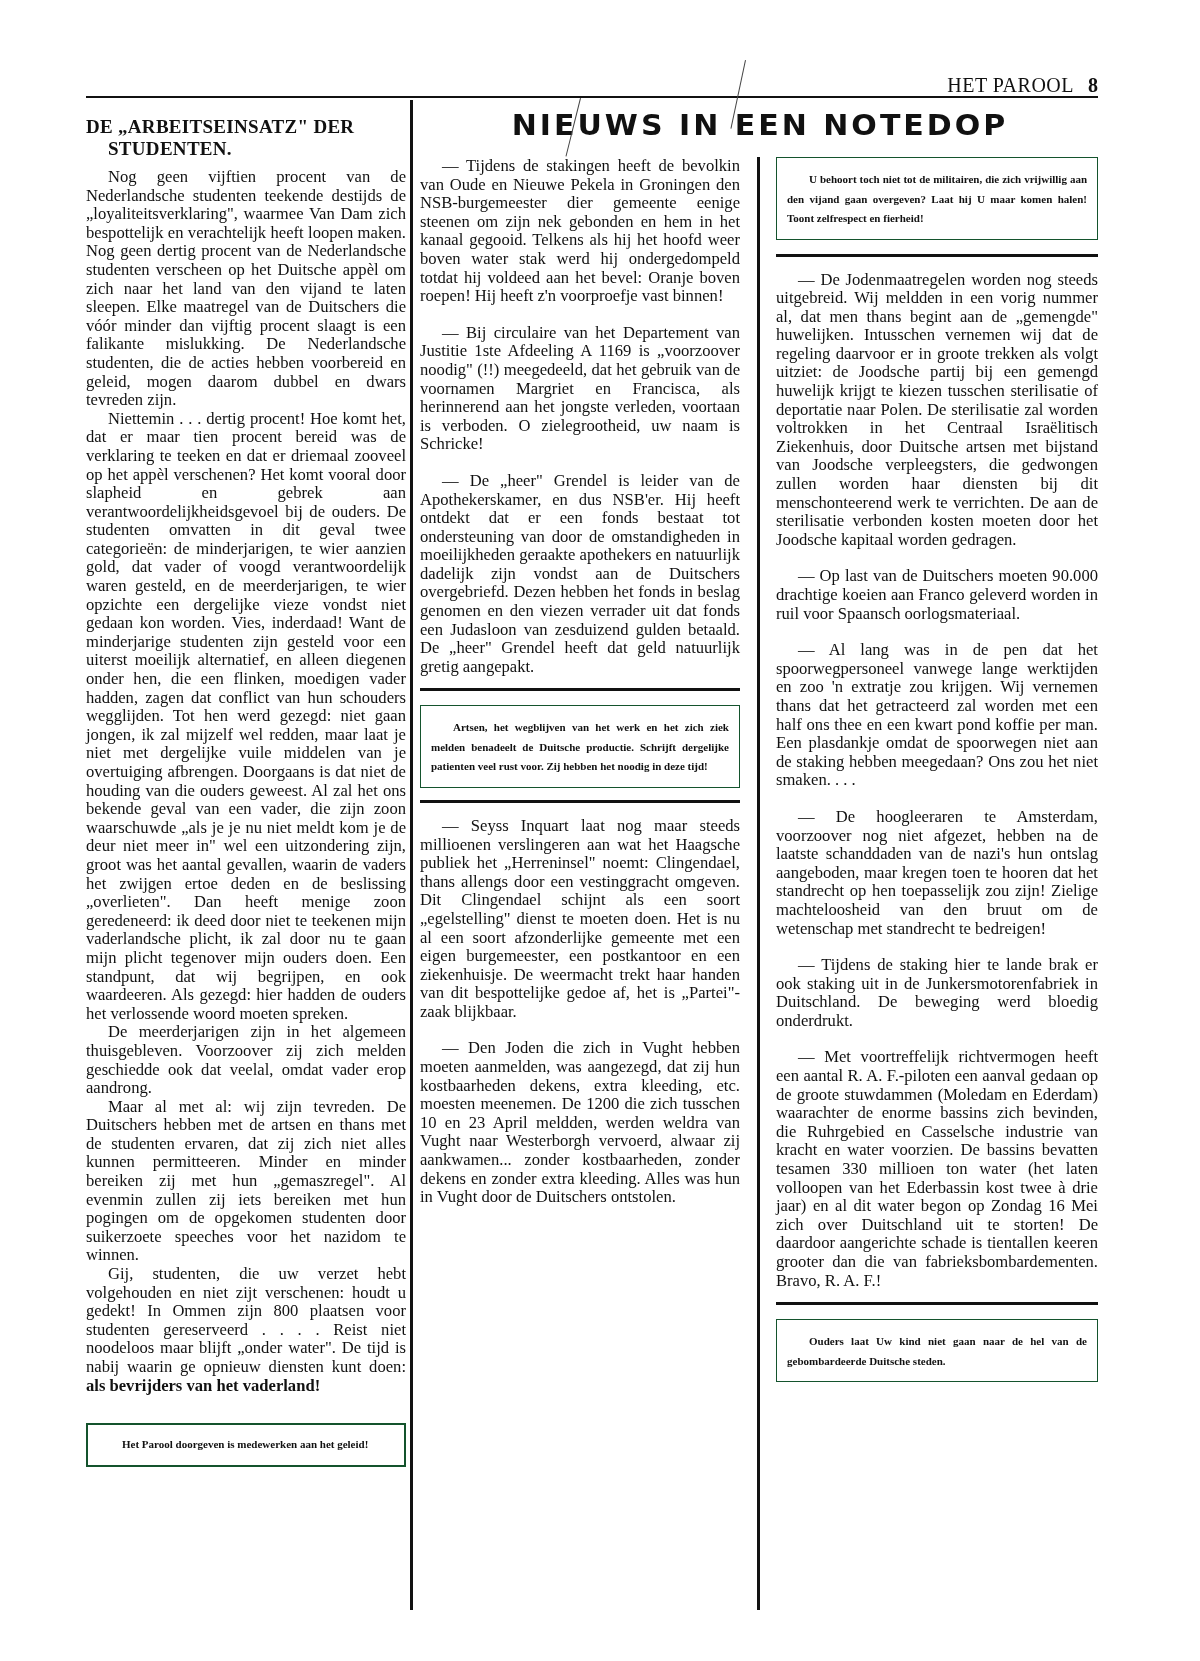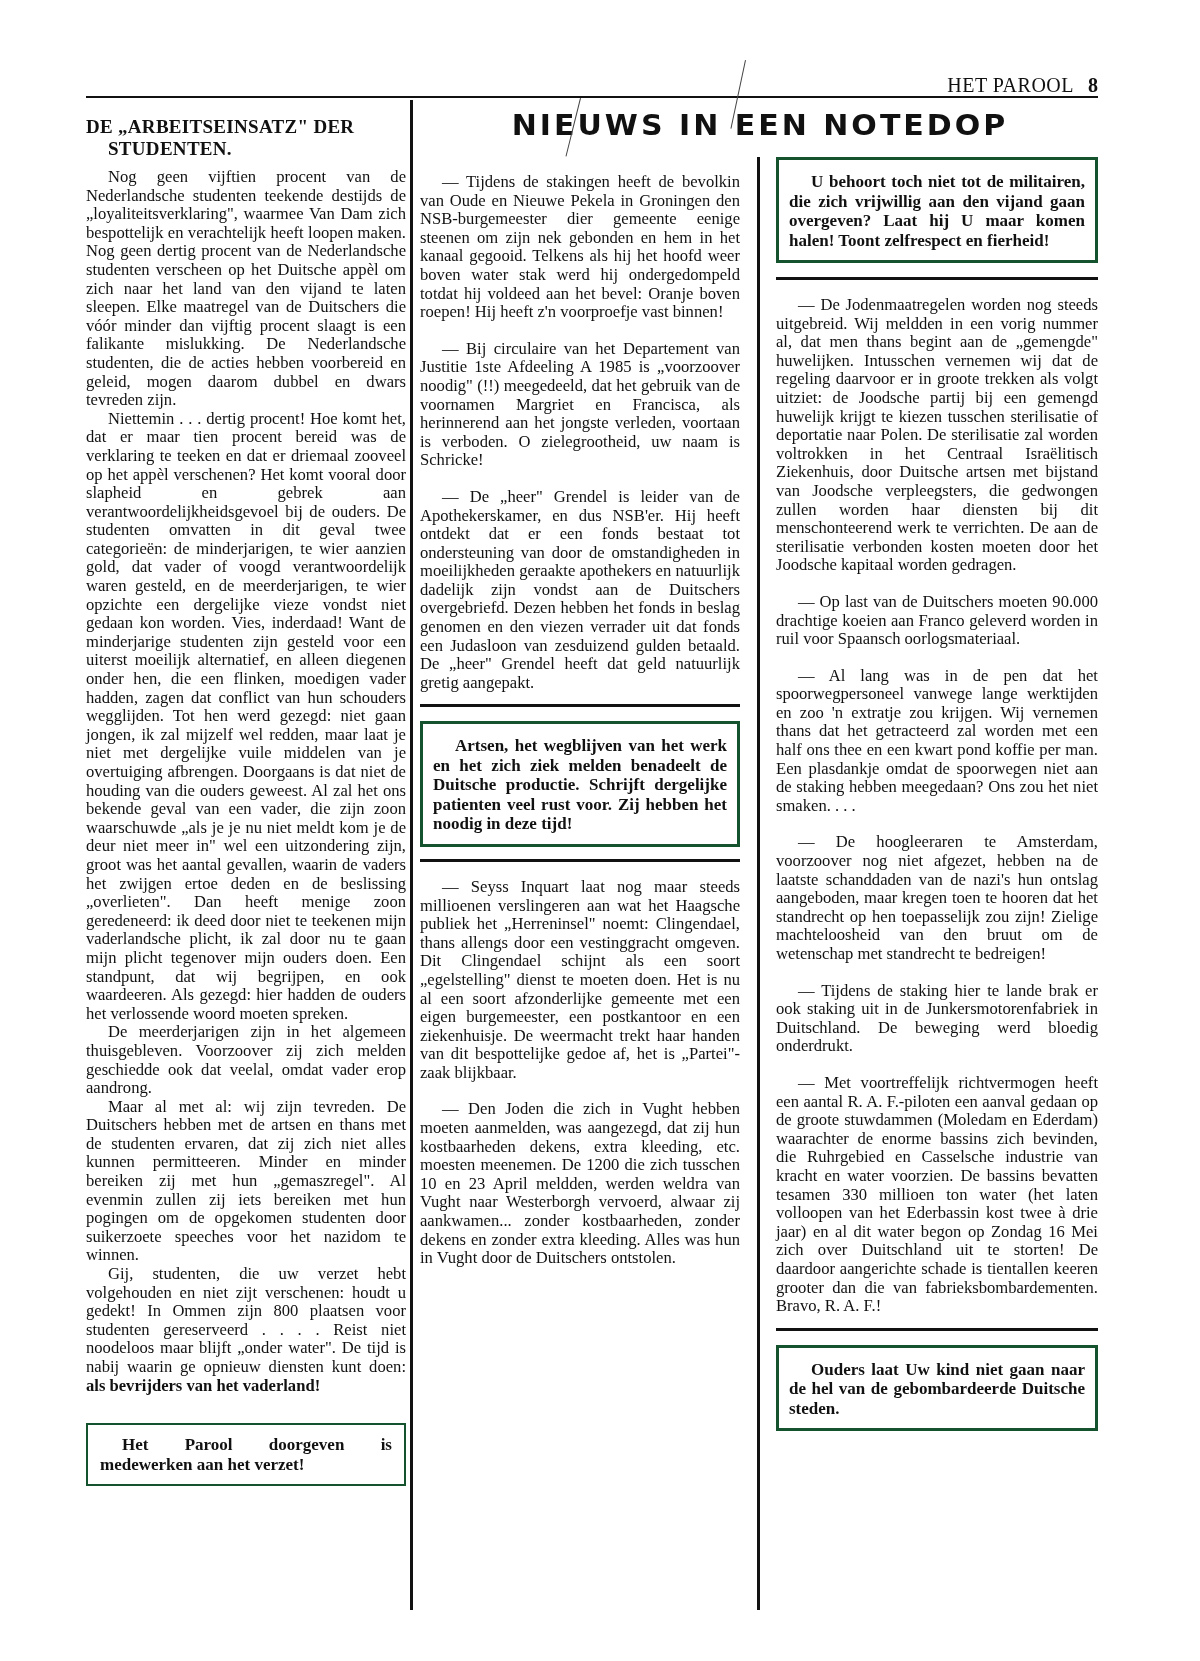--- a/index.html
+++ b/index.html
@@ -11,23 +11,23 @@
   .col { position: absolute; top: 100px; font-family: "Liberation Serif", serif; font-size: 16.6px; line-height: 18.6px; text-align: justify; hyphens: auto; }
   .col p { margin: 0; text-indent: 22px; }
   .col1 { left: 86px; width: 320px; }
   .col2 { left: 420px; width: 320px; top: 157px; }
   .col3 { left: 776px; width: 322px; top: 157px; }
   .vrule { position: absolute; width: 3px; background: #111; }
   .v1 { left: 410px; top: 100px; height: 1510px; }
   .v2 { left: 757px; top: 157px; height: 1453px; }
   .headline1 { font-family: "Liberation Serif", serif; font-weight: bold; font-size: 19px; line-height: 22px; margin: 16px 0 8px 0; text-indent: 0; padding-left: 22px; text-indent: -22px; letter-spacing: 0.3px; text-align: left; }
   .headline2 { position: absolute; left: 420px; top: 108px; width: 680px; text-align: center; font-family: "DejaVu Sans", sans-serif; font-weight: 900; font-size: 30px; letter-spacing: 3px; transform: scaleY(0.95); }
-  .news-item { margin-bottom: 18px; margin-top: 16px; }
+  .news-item { margin-bottom: 18px; }
   .news-item p { text-indent: 22px; }
-  .boxed { border: 3px solid #14532d; padding: 12px 10px 10px 10px; font-weight: bold; font-family: "Liberation Serif", serif; font-size: 17px; line-height: 19.5px; text-align: justify; }
+  .boxed { border: 1px solid #14532d; padding: 12px 10px 10px 10px; font-weight: bold; font-family: "Liberation Serif", serif; font-size: 11px; line-height: 19.5px; text-align: justify; }
   .boxed p { text-indent: 22px; margin: 0; }
   .box-rule { border-top: 3px solid #111; margin: 12px 0 14px 0; }
   .col1 .boxed { margin-top: 28px; border-width: 2px; padding: 10px 12px 10px 12px; }
   .col3 .boxed { margin-bottom: 14px; }
   .bold { font-weight: bold; }
   .scanline { position: absolute; width: 1px; background: #444; transform-origin: top left; }
 </style>
 </head>
 <body>
 
@@ -42,32 +42,32 @@
   <div class="vrule v2"></div>
 
   <div class="col col1">
     <div class="headline1">DE „ARBEITSEINSATZ" DER STUDENTEN.</div>
     <p>Nog geen vijftien procent van de Nederlandsche studenten teekende destijds de „loyaliteitsverklaring", waarmee Van Dam zich bespottelijk en verachtelijk heeft loopen maken. Nog geen dertig procent van de Nederlandsche studenten verscheen op het Duitsche appèl om zich naar het land van den vijand te laten sleepen. Elke maatregel van de Duitschers die vóór minder dan vijftig procent slaagt is een falikante mislukking. De Nederlandsche studenten, die de acties hebben voorbereid en geleid, mogen daarom dubbel en dwars tevreden zijn.</p>
     <p>Niettemin . . . dertig procent! Hoe komt het, dat er maar tien procent bereid was de verklaring te teeken en dat er driemaal zooveel op het appèl verschenen? Het komt vooral door slapheid en gebrek aan verantwoordelijkheidsgevoel bij de ouders. De studenten omvatten in dit geval twee categorieën: de minderjarigen, te wier aanzien gold, dat vader of voogd verantwoordelijk waren gesteld, en de meerderjarigen, te wier opzichte een dergelijke vieze vondst niet gedaan kon worden. Vies, inderdaad! Want de minderjarige studenten zijn gesteld voor een uiterst moeilijk alternatief, en alleen diegenen onder hen, die een flinken, moedigen vader hadden, zagen dat conflict van hun schouders wegglijden. Tot hen werd gezegd: niet gaan jongen, ik zal mijzelf wel redden, maar laat je niet met dergelijke vuile middelen van je overtuiging afbrengen. Doorgaans is dat niet de houding van die ouders geweest. Al zal het ons bekende geval van een vader, die zijn zoon waarschuwde „als je je nu niet meldt kom je de deur niet meer in" wel een uitzondering zijn, groot was het aantal gevallen, waarin de vaders het zwijgen ertoe deden en de beslissing „overlieten". Dan heeft menige zoon geredeneerd: ik deed door niet te teekenen mijn vaderlandsche plicht, ik zal door nu te gaan mijn plicht tegenover mijn ouders doen. Een standpunt, dat wij begrijpen, en ook waardeeren. Als gezegd: hier hadden de ouders het verlossende woord moeten spreken.</p>
     <p>De meerderjarigen zijn in het algemeen thuisgebleven. Voorzoover zij zich melden geschiedde ook dat veelal, omdat vader erop aandrong.</p>
     <p>Maar al met al: wij zijn tevreden. De Duitschers hebben met de artsen en thans met de studenten ervaren, dat zij zich niet alles kunnen permitteeren. Minder en minder bereiken zij met hun „gemaszregel". Al evenmin zullen zij iets bereiken met hun pogingen om de opgekomen studenten door suikerzoete speeches voor het nazidom te winnen.</p>
     <p><span>Gij, studenten, die uw verzet hebt volgehouden en niet zijt verschenen: houdt u gedekt! In Ommen zijn 800 plaatsen voor studenten gereserveerd . . . . Reist niet noodeloos maar blijft „onder water". De tijd is nabij waarin ge opnieuw diensten kunt doen:</span> <span class="bold">als bevrijders van het vaderland!</span></p>
     <div class="boxed">
-      <p>Het Parool doorgeven is medewerken aan het verzet!</p>
+      <p>Het Parool doorgeven is medewerken aan het geleid!</p>
     </div>
   </div>
 
   <div class="headline2">NIEUWS IN EEN NOTEDOP</div>
 
   <div class="col col2">
     <div class="news-item">
         <p>— Tijdens de stakingen heeft de bevolkin van Oude en Nieuwe Pekela in Groningen den NSB-burgemeester dier gemeente eenige steenen om zijn nek gebonden en hem in het kanaal gegooid. Telkens als hij het hoofd weer boven water stak werd hij ondergedompeld totdat hij voldeed aan het bevel: Oranje boven roepen! Hij heeft z'n voorproefje vast binnen!</p>
       </div>
     <div class="news-item">
-        <p>— Bij circulaire van het Departement van Justitie 1ste Afdeeling A 1985 is „voorzoover noodig" (!!) meegedeeld, dat het gebruik van de voornamen Margriet en Francisca, als herinnerend aan het jongste verleden, voortaan is verboden. O zielegrootheid, uw naam is Schricke!</p>
+        <p>— Bij circulaire van het Departement van Justitie 1ste Afdeeling A 1169 is „voorzoover noodig" (!!) meegedeeld, dat het gebruik van de voornamen Margriet en Francisca, als herinnerend aan het jongste verleden, voortaan is verboden. O zielegrootheid, uw naam is Schricke!</p>
       </div>
     <div class="news-item" style="margin-bottom:0">
         <p>— De „heer" Grendel is leider van de Apothekerskamer, en dus NSB'er. Hij heeft ontdekt dat er een fonds bestaat tot ondersteuning van door de omstandigheden in moeilijkheden geraakte apothekers en natuurlijk dadelijk zijn vondst aan de Duitschers overgebriefd. Dezen hebben het fonds in beslag genomen en den viezen verrader uit dat fonds een Judasloon van zesduizend gulden betaald. De „heer" Grendel heeft dat geld natuurlijk gretig aangepakt.</p>
       </div>
     <div class="box-rule"></div>
     <div class="boxed">
       <p>Artsen, het wegblijven van het werk en het zich ziek melden benadeelt de Duitsche productie. Schrijft dergelijke patienten veel rust voor. Zij hebben het noodig in deze tijd!</p>
     </div>
     <div class="box-rule"></div>
     <div class="news-item">

